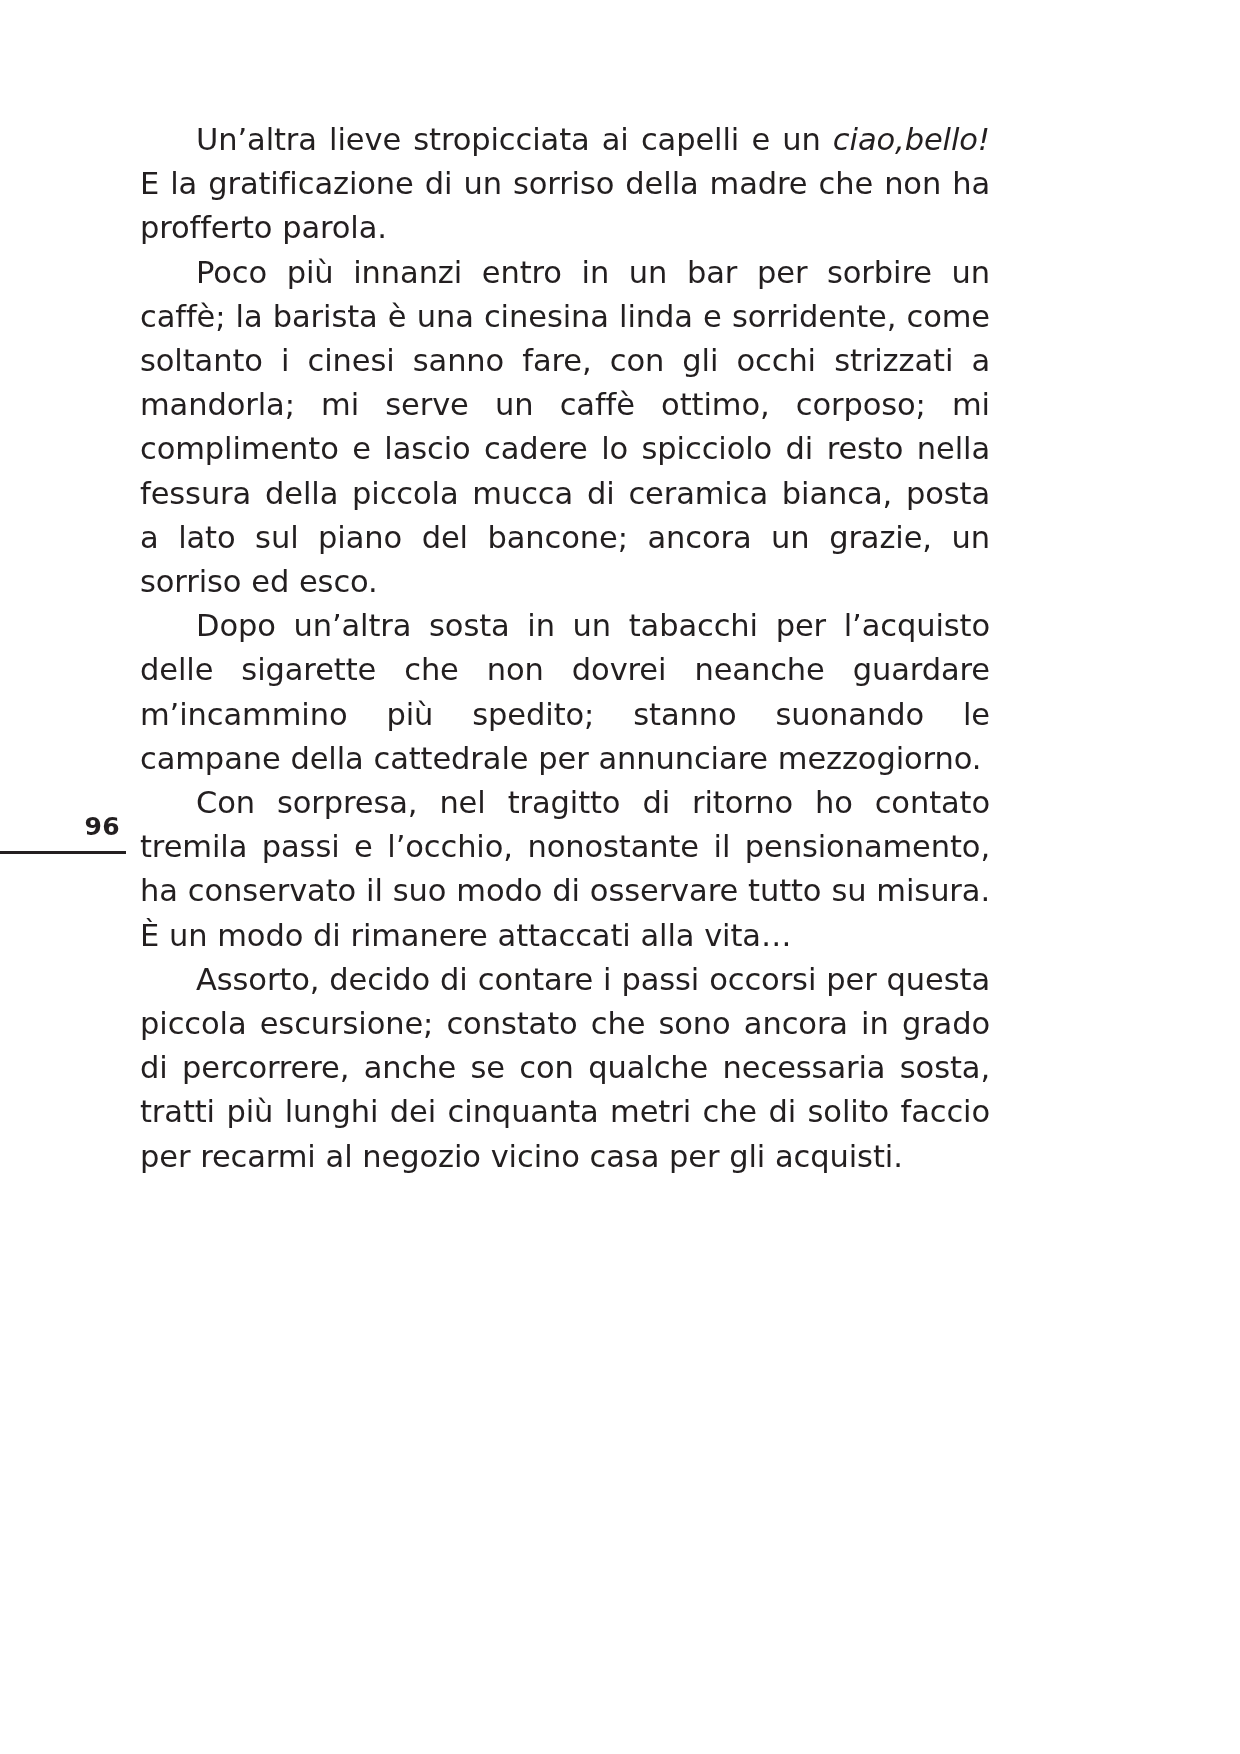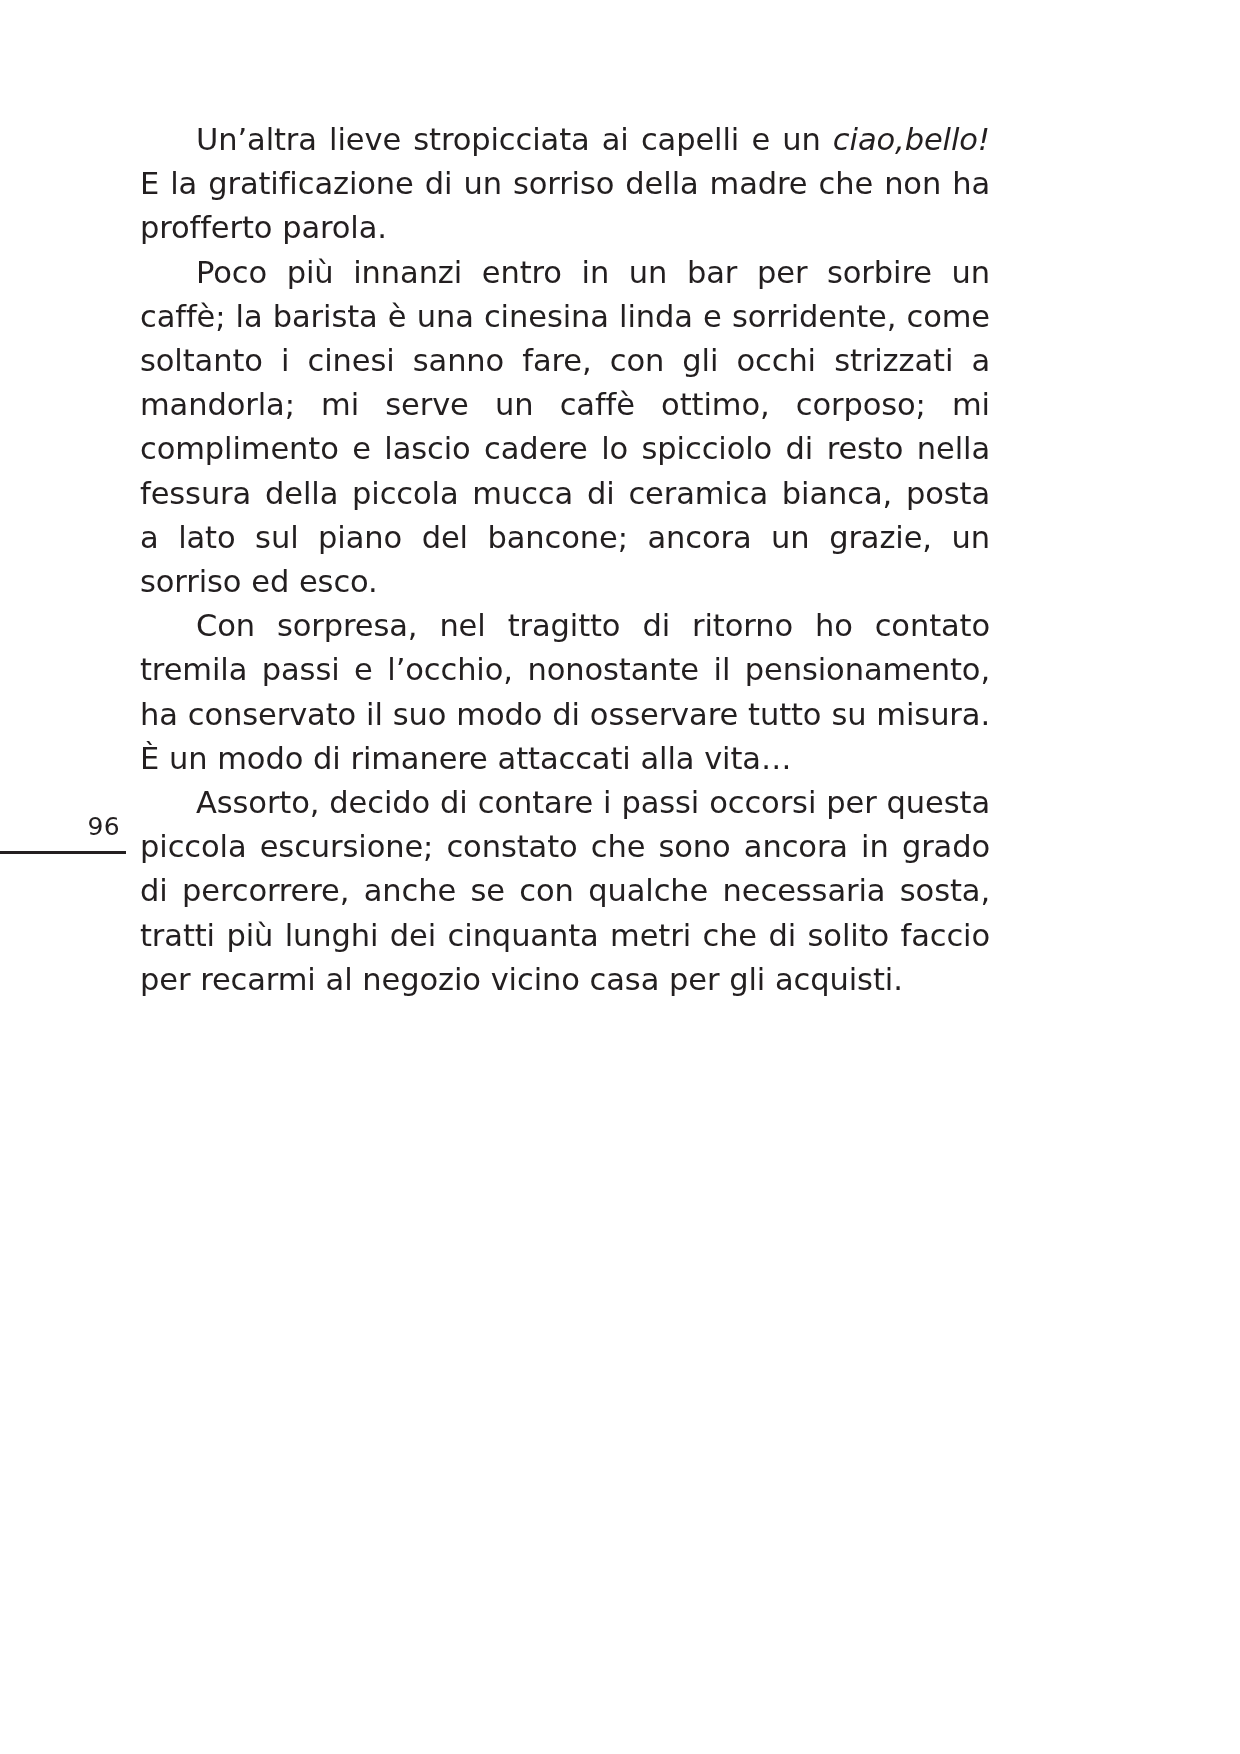--- a/index.html
+++ b/index.html
@@ -46,21 +46,21 @@
   .folio-block {
     position: absolute;
     left: 0px;
     top: 812px;
     width: 126px;
   }
   .folio-number {
     display: block;
     text-align: right;
     font-size: 25px;
-    font-weight: 400;
+    font-weight: 700;
     color: #231f20;
     line-height: 30px;
     padding-right: 6px;
     letter-spacing: 0.4px;
   }
   .folio-rule {
     display: block;
     width: 126px;
     height: 3px;
     background: #231f20;
@@ -69,20 +69,21 @@
 </style>
 </head>
 <body>
 
 <div class="page">
 
   <div class="text-column">
 
     <p class="para" id="p1-el">Un’altra lieve stropicciata ai capelli e un <em>ciao,bello!</em> E la gratificazione di un sorriso della madre che non ha profferto parola.</p>
     <p class="para">Poco più innanzi entro in un bar per sorbire un caffè; la barista è una cinesina linda e sorridente, come soltanto i cinesi sanno fare, con gli occhi strizzati a mandorla; mi serve un caffè ottimo, corposo; mi complimento e lascio cadere lo spicciolo di resto nella fessura della piccola mucca di ceramica bianca, posta a lato sul piano del bancone; ancora un grazie, un sorriso ed esco.</p>
+    <p class="para">Dopo un’altra sosta in un tabacchi per l’acquisto delle sigarette che non dovrei neanche guardare m’incammino più spedito; stanno suonando le campane della cattedrale per annunciare mezzogiorno.</p>
     <p class="para">Con sorpresa, nel tragitto di ritorno ho contato tremila passi e l’occhio, nonostante il pensionamento, ha conservato il suo modo di osservare tutto su misura. È un modo di rimanere attaccati alla vita…</p>
     <p class="para">Assorto, decido di contare i passi occorsi per questa piccola escursione; constato che sono ancora in grado di percorrere, anche se con qualche necessaria sosta, tratti più lunghi dei cinquanta metri che di solito faccio per recarmi al negozio vicino casa per gli acquisti.</p>
 
   </div>
 
   <div class="folio-block">
     <span class="folio-number">96</span>
     <span class="folio-rule"></span>
   </div>
 

